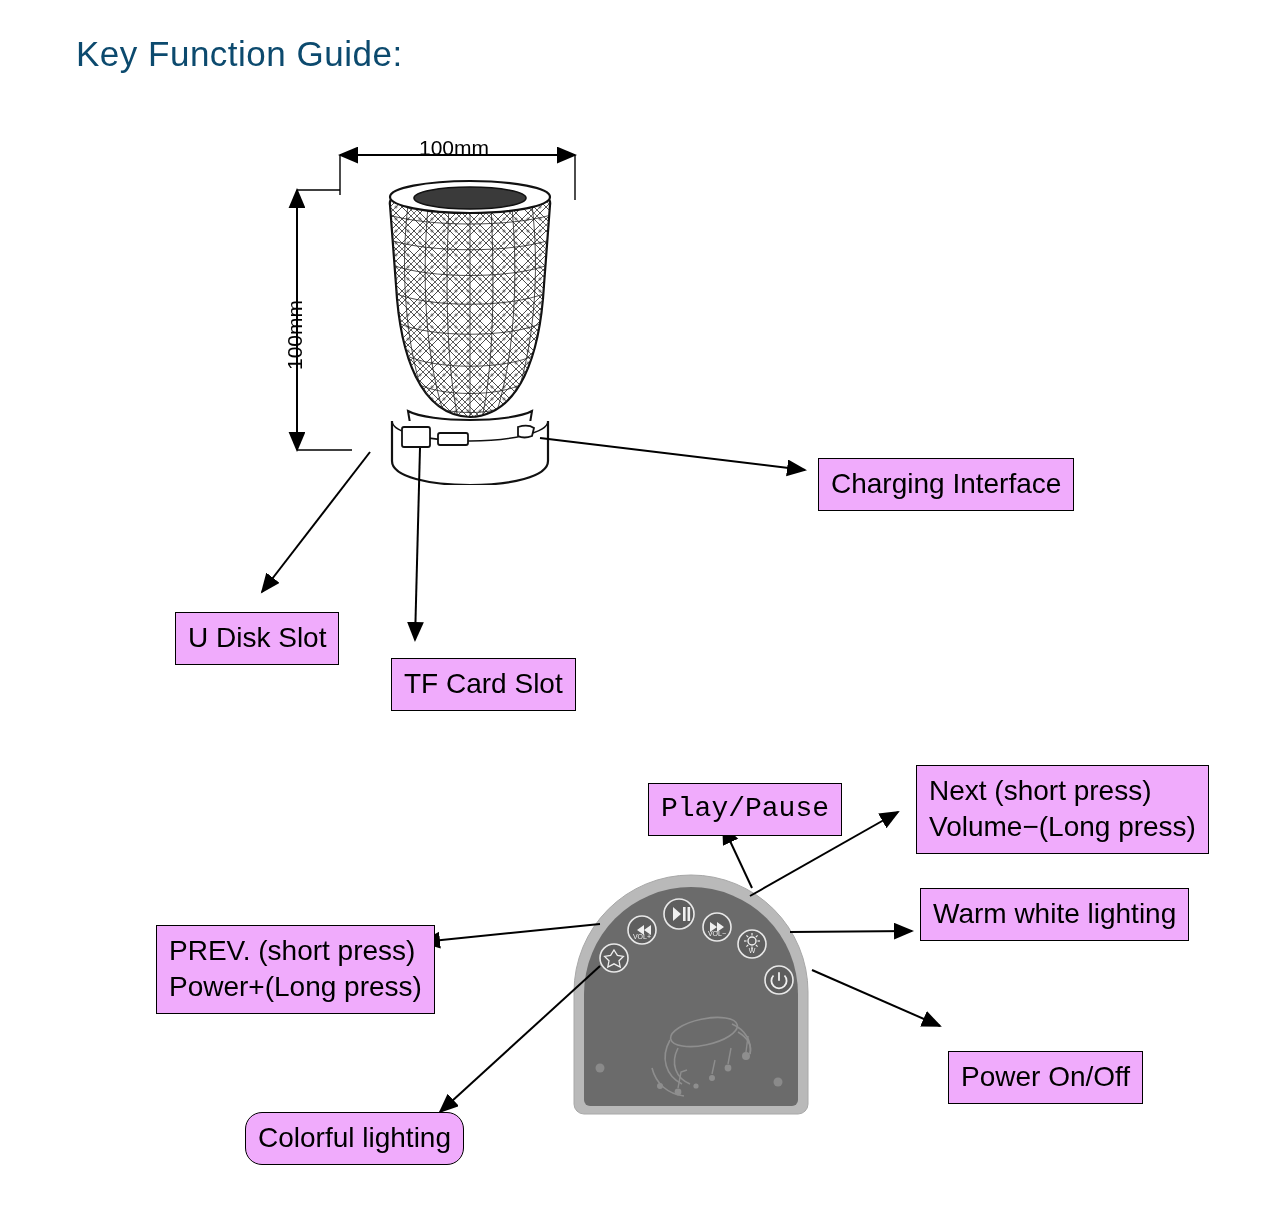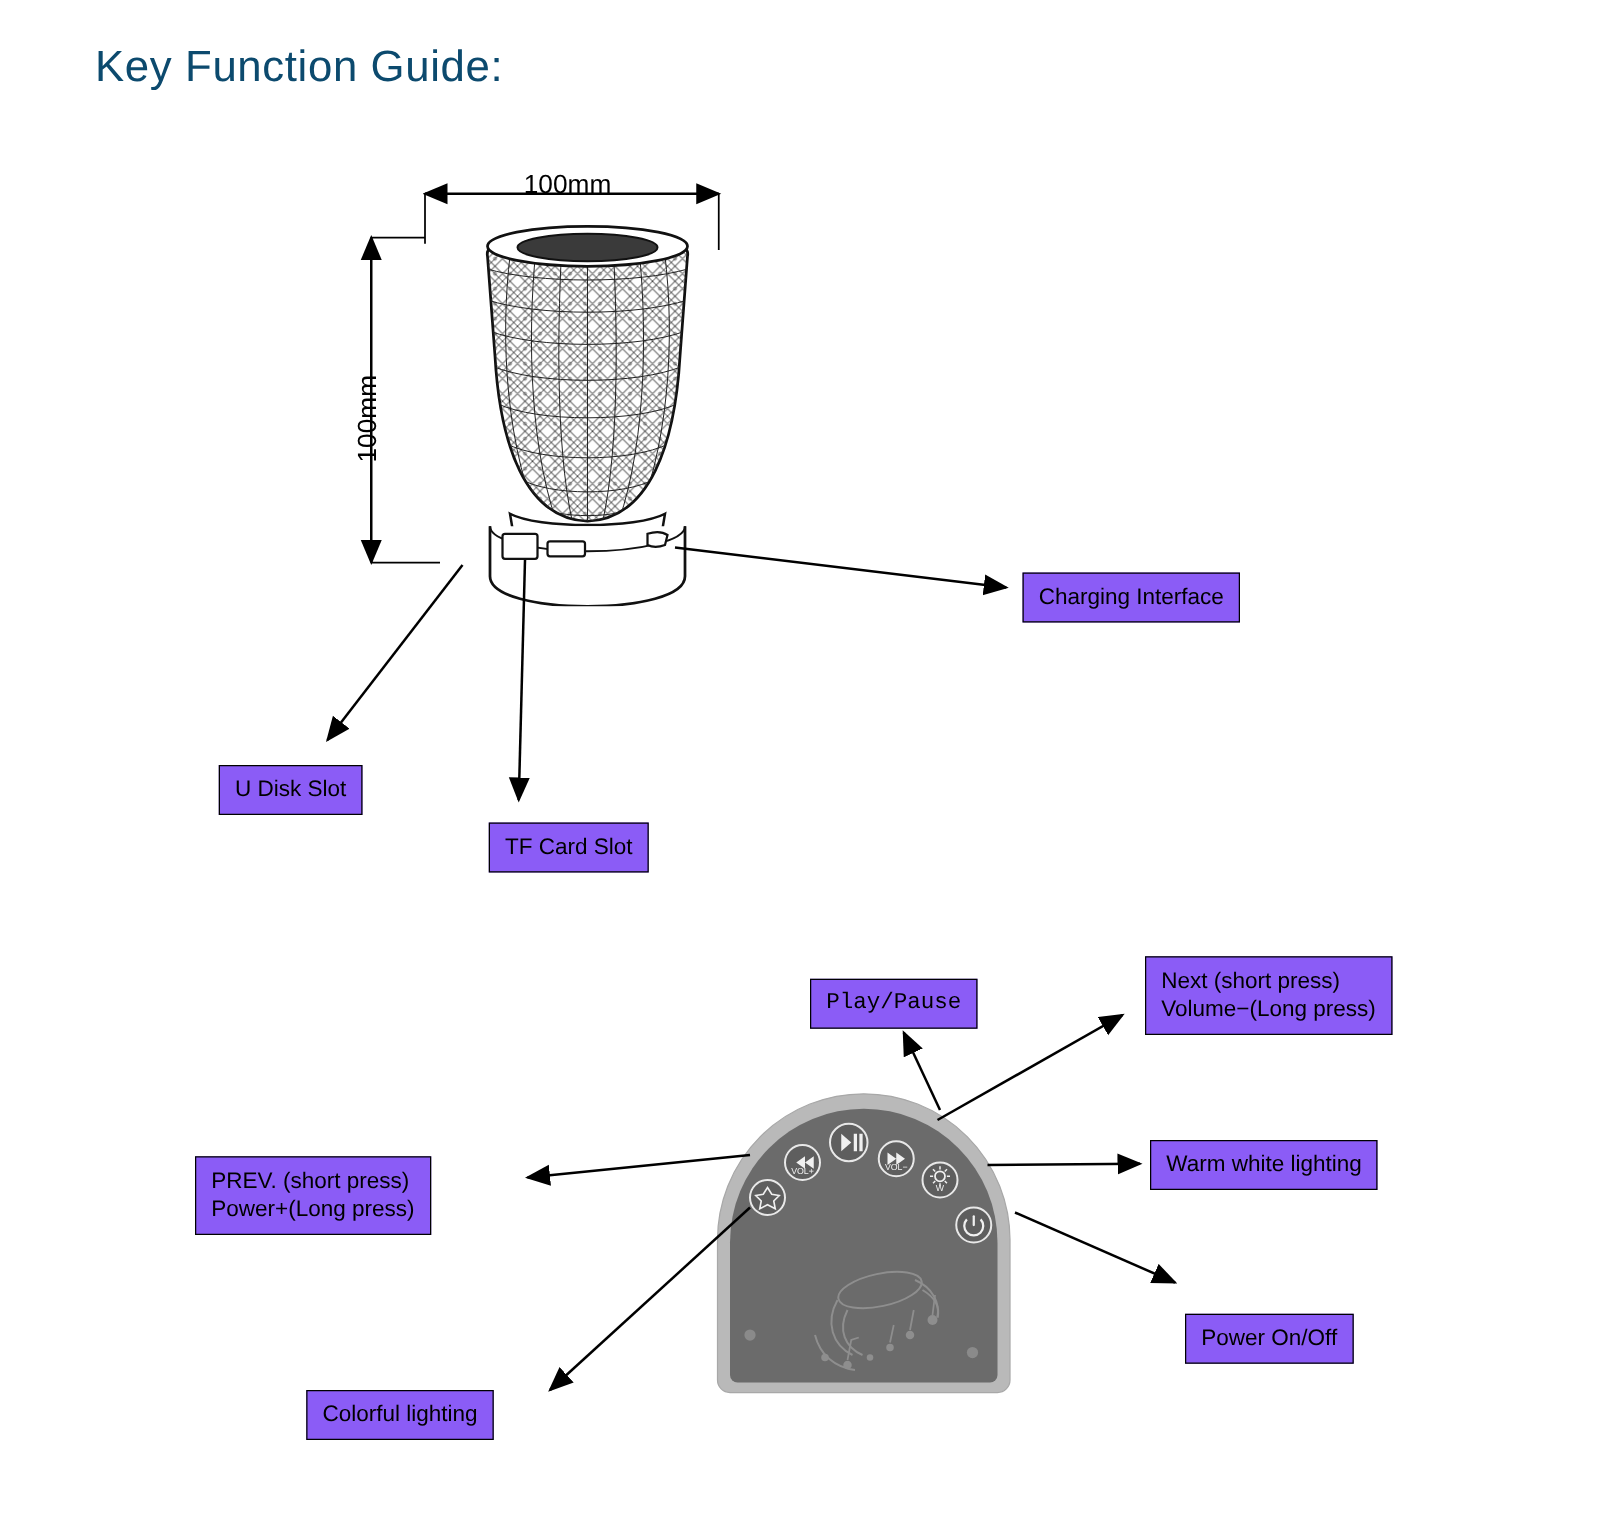--- a/index.html
+++ b/index.html
@@ -19,22 +19,22 @@
     position: absolute;
     left: 76px;
     top: 34px;
     font-size: 35px;
     letter-spacing: 0.5px;
     color: #0c4a6e;
   }
   .callout {
     position: absolute;
     border: 1.5px solid #000;
-    background: #8b5cf6;
-    font-size: 18px;
+    background: #f0abfc;
+    font-size: 28px;
     line-height: 1.28;
     padding: 7px 12px 8px 12px;
     white-space: pre;
     box-sizing: border-box;
   }
   .dim-label {
     position: absolute;
     font-size: 21px;
   }
   .dim-label.vertical {
@@ -258,17 +258,17 @@
   <path d="M812 970 L940 1026" stroke="#000" stroke-width="2" fill="none" marker-end="url(#arrow)"></path>
 
   <path d="M600 924 L422 942" stroke="#000" stroke-width="2" fill="none" marker-end="url(#arrow)"></path>
 
   <path d="M600 966 L440 1112" stroke="#000" stroke-width="2" fill="none" marker-end="url(#arrow)"></path>
 </svg>
 
 <div class="callout" style="left:648px; top:783px;font-family:Liberation Mono, monospace;">Play/Pause</div>
 <div class="callout" style="left:916px; top:765px;">Next (short press)
 Volume−(Long press)</div>
-<div class="callout" style="left:920px; top:912px;">Warm white lighting</div>
+<div class="callout" style="left:920px; top:888px;">Warm white lighting</div>
 <div class="callout" style="left:948px; top:1015px;margin-top:36px;">Power On/Off</div>
 <div class="callout" style="left:156px; top:925px;">PREV. (short press)
 Power+(Long press)</div>
-<div class="callout" style="left:245px; top:1112px;">Colorful lighting</div>
+<div class="callout" style="left:245px; top:1112px;border-radius:17px;">Colorful lighting</div>
 
 </body></html>

